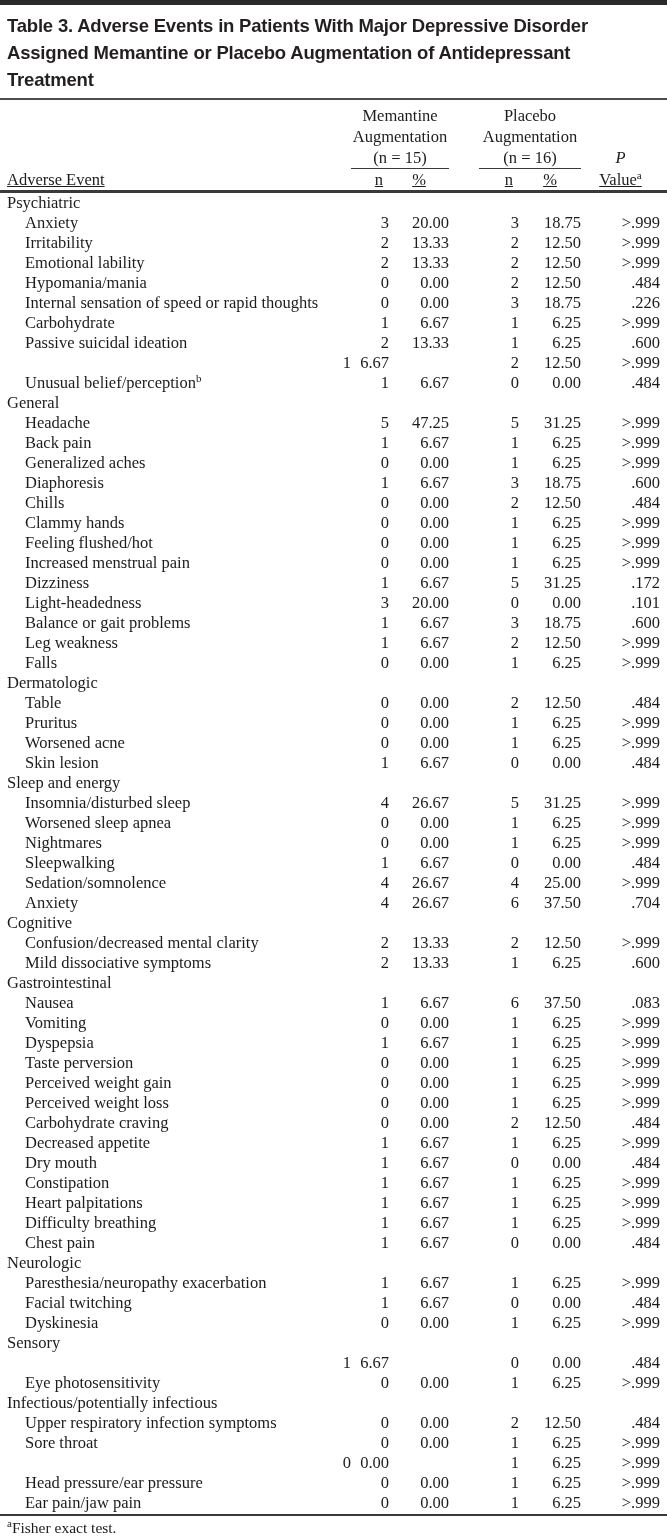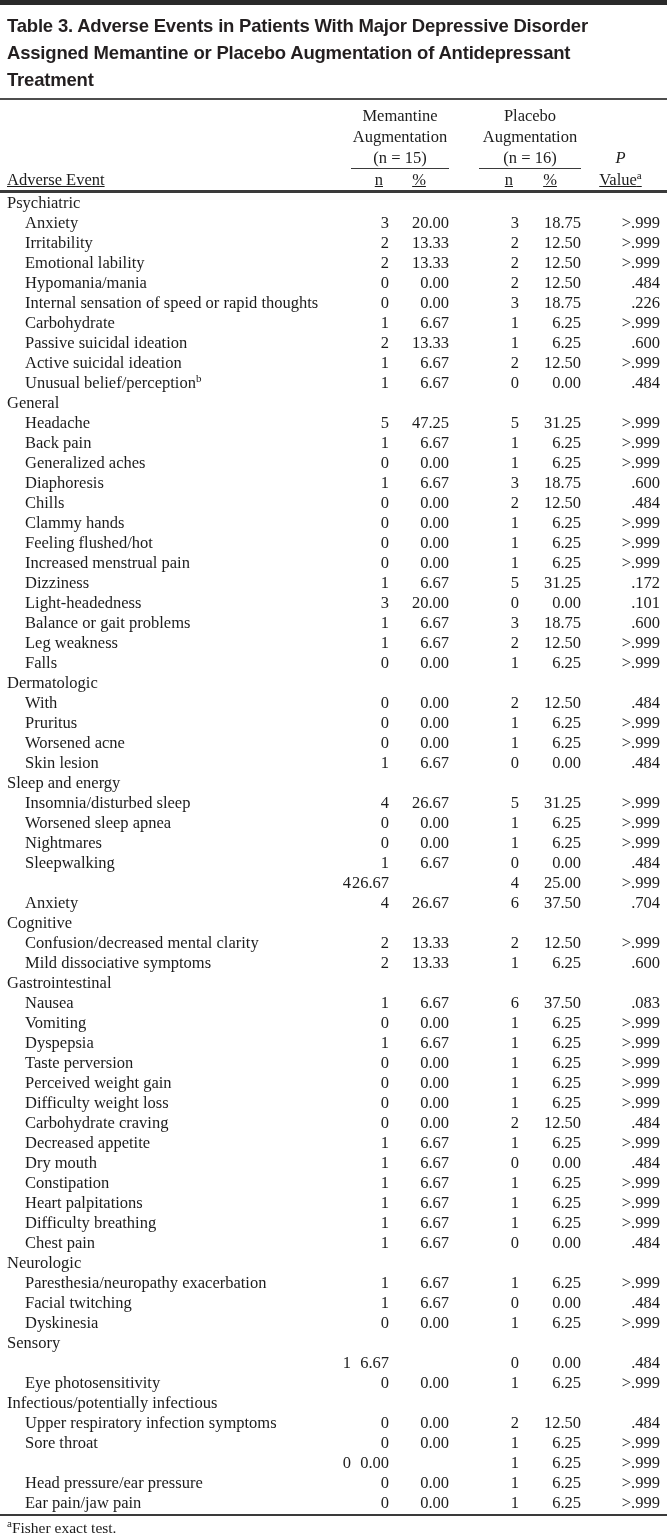--- a/index.html
+++ b/index.html
@@ -168,21 +168,20 @@
       <div class="grid row">
         <div class="cell-label indent">Passive suicidal ideation</div>
         <div class="num">2</div>
         <div class="num">13.33</div>
         <div class="spacer"></div>
         <div class="num">1</div>
         <div class="num">6.25</div>
         <div class="num">.600</div>
       </div>
       <div class="grid row">
-        <div class="cell-label indent">Active suicidal ideation</div>
         <div class="num">1</div>
         <div class="num">6.67</div>
         <div class="spacer"></div>
         <div class="num">2</div>
         <div class="num">12.50</div>
         <div class="num">&gt;.999</div>
       </div>
       <div class="grid row">
         <div class="cell-label indent">Unusual belief/perception<sup>b</sup></div>
         <div class="num">1</div>
@@ -309,21 +308,21 @@
         <div class="num">0.00</div>
         <div class="spacer"></div>
         <div class="num">1</div>
         <div class="num">6.25</div>
         <div class="num">&gt;.999</div>
       </div>
       <div class="grid row">
         <div class="cell-label">Dermatologic</div>
       </div>
       <div class="grid row">
-        <div class="cell-label indent">With</div>
+        <div class="cell-label indent">Table</div>
         <div class="num">0</div>
         <div class="num">0.00</div>
         <div class="spacer"></div>
         <div class="num">2</div>
         <div class="num">12.50</div>
         <div class="num">.484</div>
       </div>
       <div class="grid row">
         <div class="cell-label indent">Pruritus</div>
         <div class="num">0</div>
@@ -384,20 +383,21 @@
       <div class="grid row">
         <div class="cell-label indent">Sleepwalking</div>
         <div class="num">1</div>
         <div class="num">6.67</div>
         <div class="spacer"></div>
         <div class="num">0</div>
         <div class="num">0.00</div>
         <div class="num">.484</div>
       </div>
       <div class="grid row">
+        <div class="cell-label indent">Sedation/somnolence</div>
         <div class="num">4</div>
         <div class="num">26.67</div>
         <div class="spacer"></div>
         <div class="num">4</div>
         <div class="num">25.00</div>
         <div class="num">&gt;.999</div>
       </div>
       <div class="grid row">
         <div class="cell-label indent">Anxiety</div>
         <div class="num">4</div>
@@ -470,21 +470,21 @@
       <div class="grid row">
         <div class="cell-label indent">Perceived weight gain</div>
         <div class="num">0</div>
         <div class="num">0.00</div>
         <div class="spacer"></div>
         <div class="num">1</div>
         <div class="num">6.25</div>
         <div class="num">&gt;.999</div>
       </div>
       <div class="grid row">
-        <div class="cell-label indent">Difficulty weight loss</div>
+        <div class="cell-label indent">Perceived weight loss</div>
         <div class="num">0</div>
         <div class="num">0.00</div>
         <div class="spacer"></div>
         <div class="num">1</div>
         <div class="num">6.25</div>
         <div class="num">&gt;.999</div>
       </div>
       <div class="grid row">
         <div class="cell-label indent">Carbohydrate craving</div>
         <div class="num">0</div>

